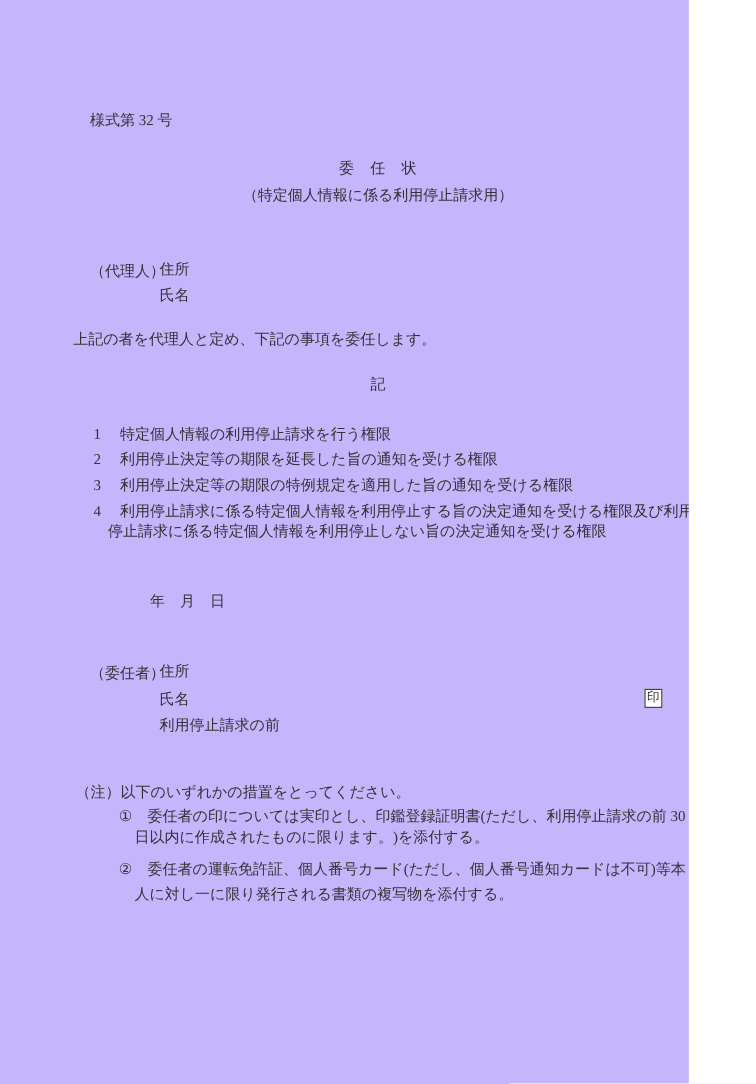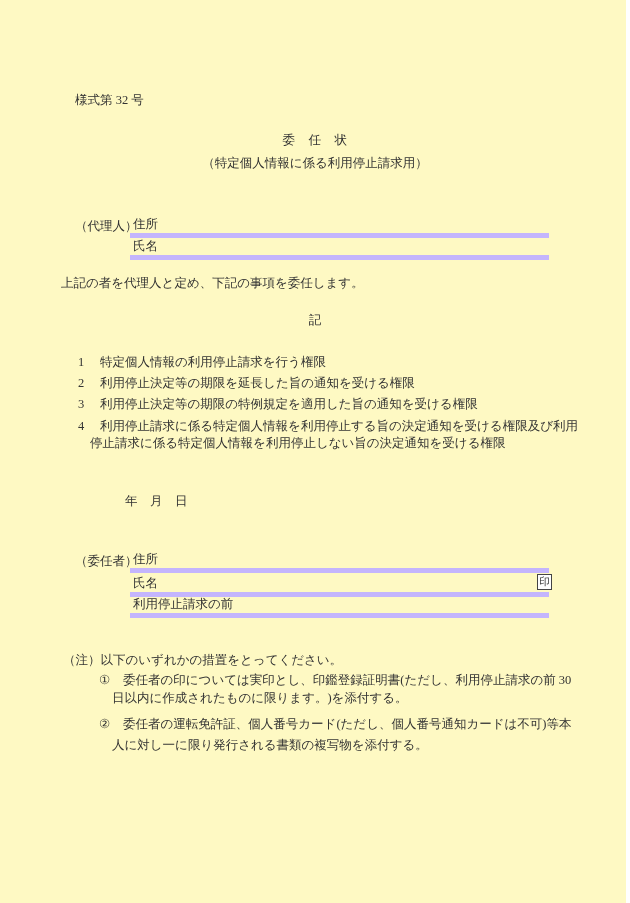--- a/index.html
+++ b/index.html
@@ -1,20 +1,20 @@
 <!DOCTYPE html>
 <html><head>
 <meta charset="utf-8">
 <style>
   html, body { margin: 0; padding: 0; background: #ffffff; }
   .page {
     position: relative;
-    width: 626px;
+    width: 574px;
     height: 903px;
-    background: #fef9c3;
+    background: #c4b5fd;
     font-family: "Liberation Serif", "DejaVu Serif", serif;
     color: #333333;
     font-size: 12.5px;
     overflow: hidden;
   }
   .abs { position: absolute; white-space: nowrap; line-height: 16px; }
   .centered { left: 0; width: 630px; text-align: center; }
   .doc-title { letter-spacing: 0.5px; }
   .field-row {
     position: absolute;

